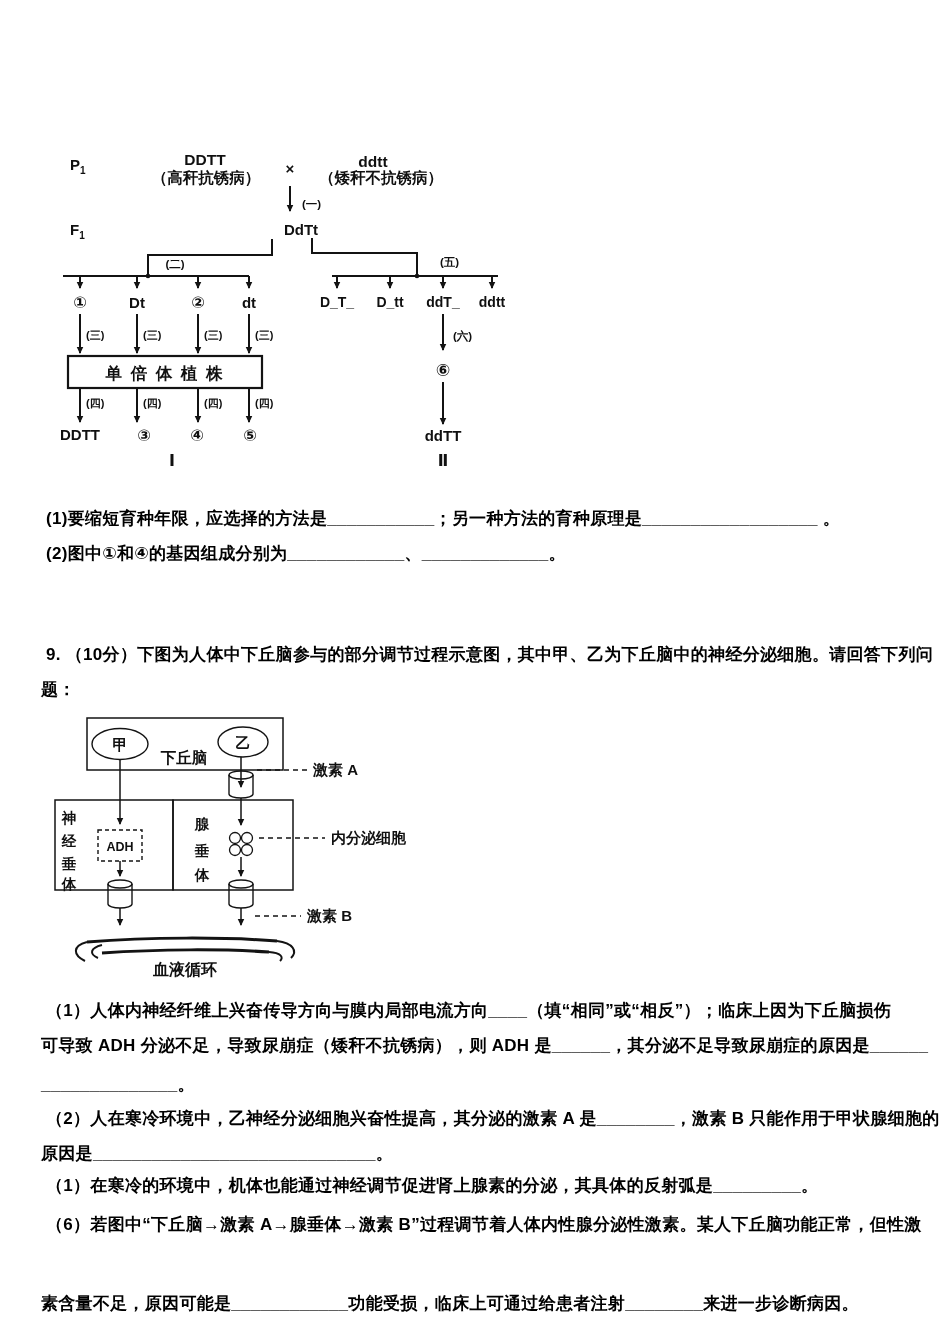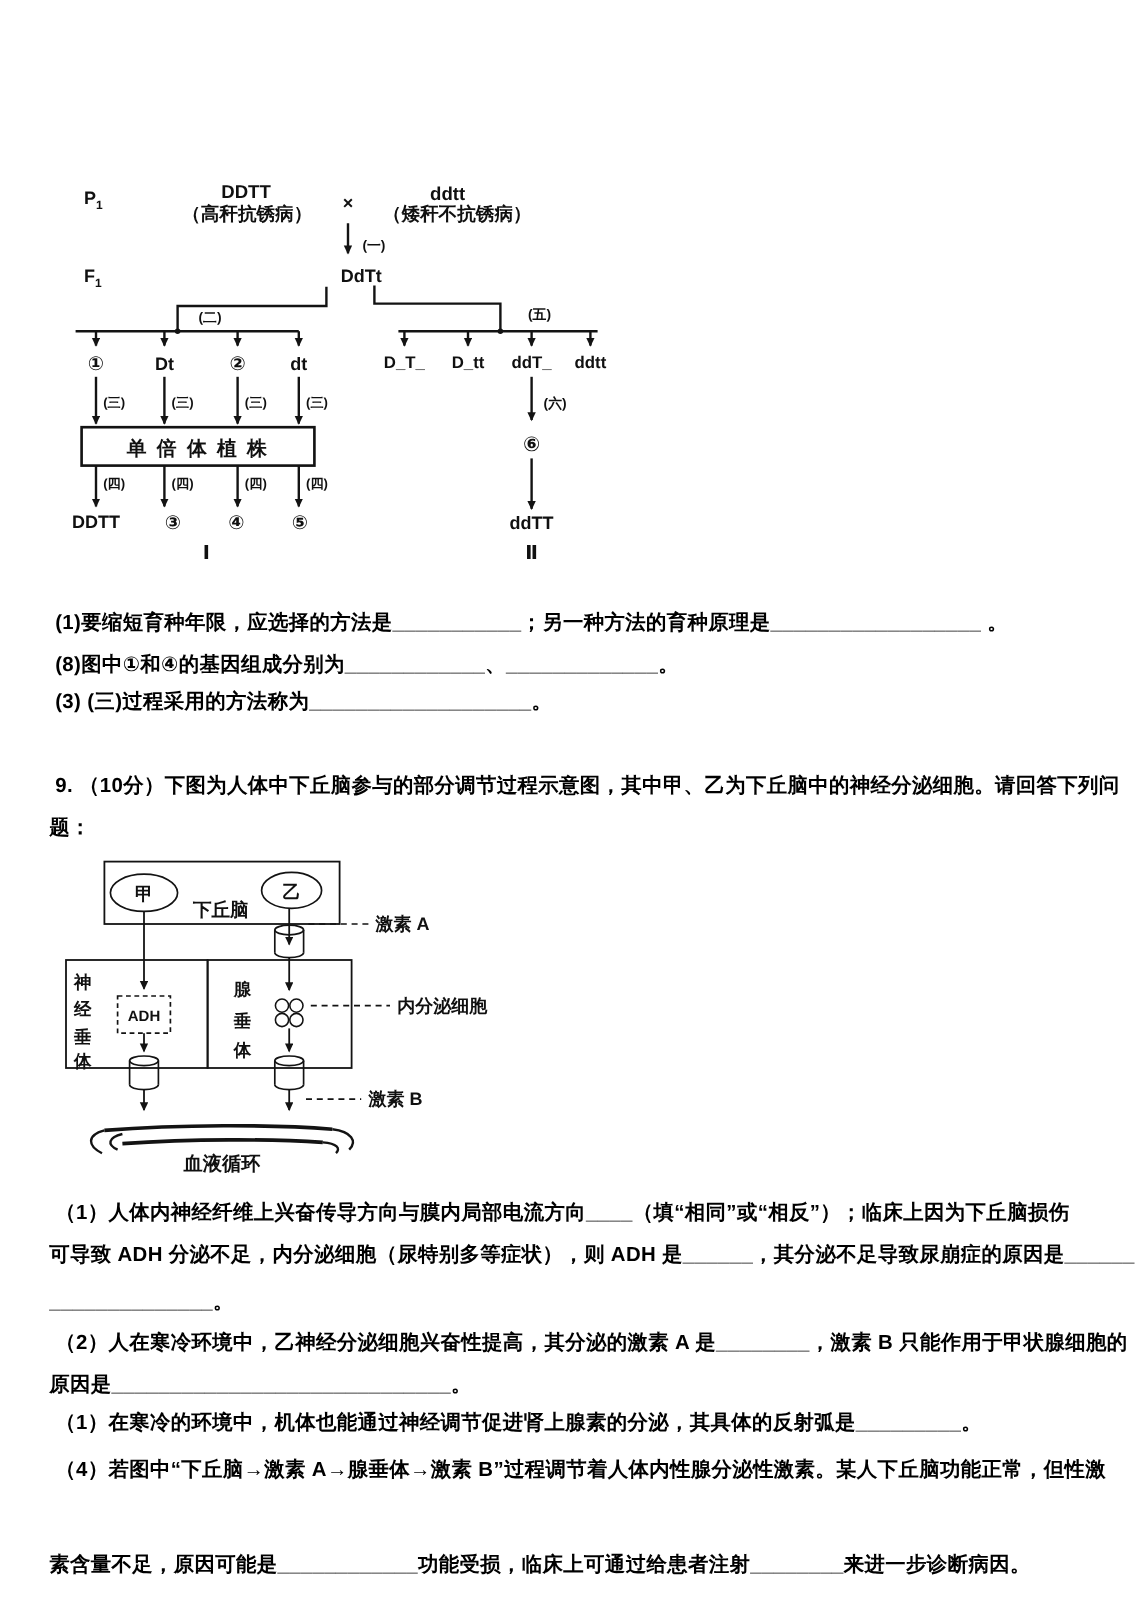--- a/index.html
+++ b/index.html
@@ -114,22 +114,21 @@
     <text x="413" y="212" font-size="11.5">(六)</text>
     <text x="403" y="248" font-size="17" text-anchor="middle">⑥</text>
     <g>
       <line class="ln" x1="403" y1="254" x2="403" y2="296" stroke-width="2" marker-end="url(#ah1)"></line>
     </g>
     <text x="403" y="313" font-size="15" text-anchor="middle">ddTT</text>
     <text x="403" y="338" font-size="16" text-anchor="middle">Ⅱ</text>
   </svg>
 
   <div class="txt" style="top:464px">(1)要缩短育种年限，应选择的方法是___________；另一种方法的育种原理是__________________ 。</div>
-  <div class="txt" style="top:499px">(8)图中①和④的基因组成分别为____________、_____________。</div>
-  <div class="txt" style="top:530px">(3) (三)过程采用的方法称为___________________。</div>
+  <div class="txt" style="top:499px">(2)图中①和④的基因组成分别为____________、_____________。</div>
 
   <div class="txt" style="top:600px">9. （10分）下图为人体中下丘脑参与的部分调节过程示意图，其中甲、乙为下丘脑中的神经分泌细胞。请回答下列问</div>
   <div class="txt cont" style="top:635px">题：</div>
 
   <svg style="left:55px;top:670px;" width="370" height="270" viewBox="0 0 370 270">
     <defs>
       <marker id="ah2" markerWidth="9" markerHeight="9" refX="6.5" refY="3.5" orient="auto" markerUnits="userSpaceOnUse">
         <path d="M0,0 L7.5,3.5 L0,7 Z" fill="#131313"></path>
       </marker>
     </defs>
@@ -228,21 +227,21 @@
       <path class="ln" d="M43,245 C34,241 35,235 47,232" stroke-width="2"></path>
       <path class="ln" d="M32,229 C95,224 170,224 222,228" stroke-width="3"></path>
       <path class="ln" d="M222,228 C238,230 243,238 236,245" stroke-width="2"></path>
       <path class="ln" d="M47,240 C105,236 170,236 214,239" stroke-width="3"></path>
       <path class="ln" d="M214,239 C226,240 229,244 225,248" stroke-width="2"></path>
     </g>
     <text x="130" y="262" font-size="16" text-anchor="middle">血液循环</text>
   </svg>
 
   <div class="txt" style="top:956px">（1）人体内神经纤维上兴奋传导方向与膜内局部电流方向____（填“相同”或“相反”）；临床上因为下丘脑损伤</div>
-  <div class="txt cont" style="top:991px">可导致 ADH 分泌不足，内分泌细胞（尿特别多等症状），则 ADH 是______，其分泌不足导致尿崩症的原因是______</div>
+  <div class="txt cont" style="top:991px">可导致 ADH 分泌不足，导致尿崩症（矮秆不抗锈病），则 ADH 是______，其分泌不足导致尿崩症的原因是______</div>
   <div class="txt cont" style="top:1030px">______________。</div>
   <div class="txt" style="top:1064px">（2）人在寒冷环境中，乙神经分泌细胞兴奋性提高，其分泌的激素 A 是________，激素 B 只能作用于甲状腺细胞的</div>
   <div class="txt cont" style="top:1099px">原因是_____________________________。</div>
   <div class="txt" style="top:1131px">（1）在寒冷的环境中，机体也能通过神经调节促进肾上腺素的分泌，其具体的反射弧是_________。</div>
-  <div class="txt" style="top:1170px">（4）若图中“下丘脑→激素 A→腺垂体→激素 B”过程调节着人体内性腺分泌性激素。某人下丘脑功能正常，但性激</div>
+  <div class="txt" style="top:1170px">（6）若图中“下丘脑→激素 A→腺垂体→激素 B”过程调节着人体内性腺分泌性激素。某人下丘脑功能正常，但性激</div>
   <div class="txt cont" style="top:1249px">素含量不足，原因可能是____________功能受损，临床上可通过给患者注射________来进一步诊断病因。</div>
 
 </div>
 
 </body></html>

